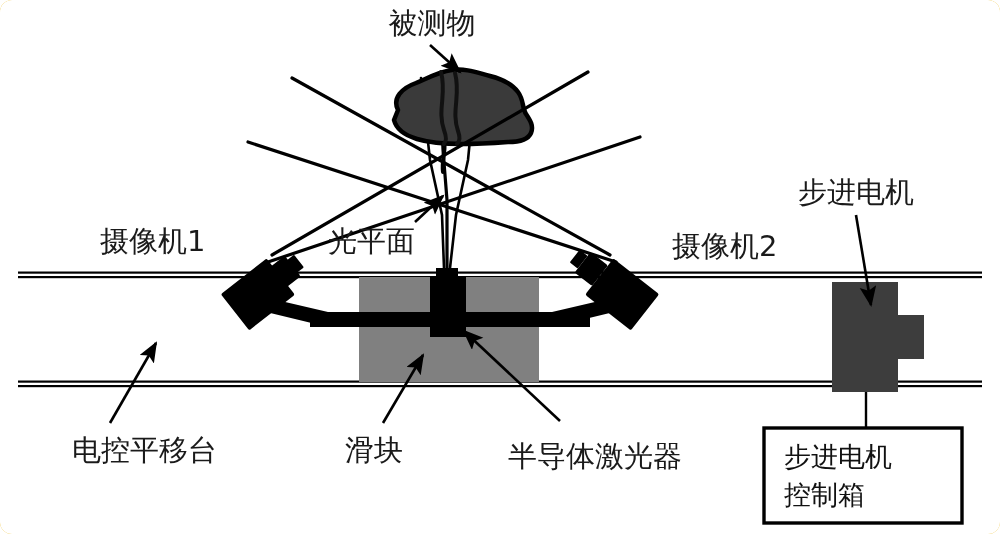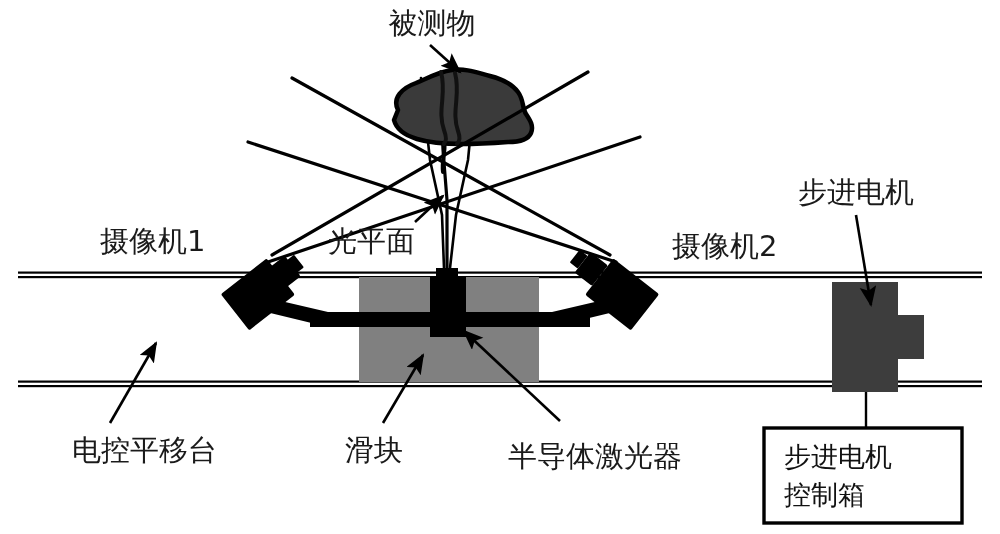--- a/index.html
+++ b/index.html
@@ -7,20 +7,21 @@
     padding: 0;
     background: #ffffff;
   }
   #stage {
     position: relative;
     width: 1000px;
     height: 534px;
     background: #eab308;
     overflow: hidden;
     font-family: "Liberation Sans", "DejaVu Sans", sans-serif;
+    border-radius: 12px;
   }
   #diagram {
     position: absolute;
     left: 0;
     top: 0;
     width: 1000px;
     height: 534px;
     display: block;
   }
   .cn-label {

